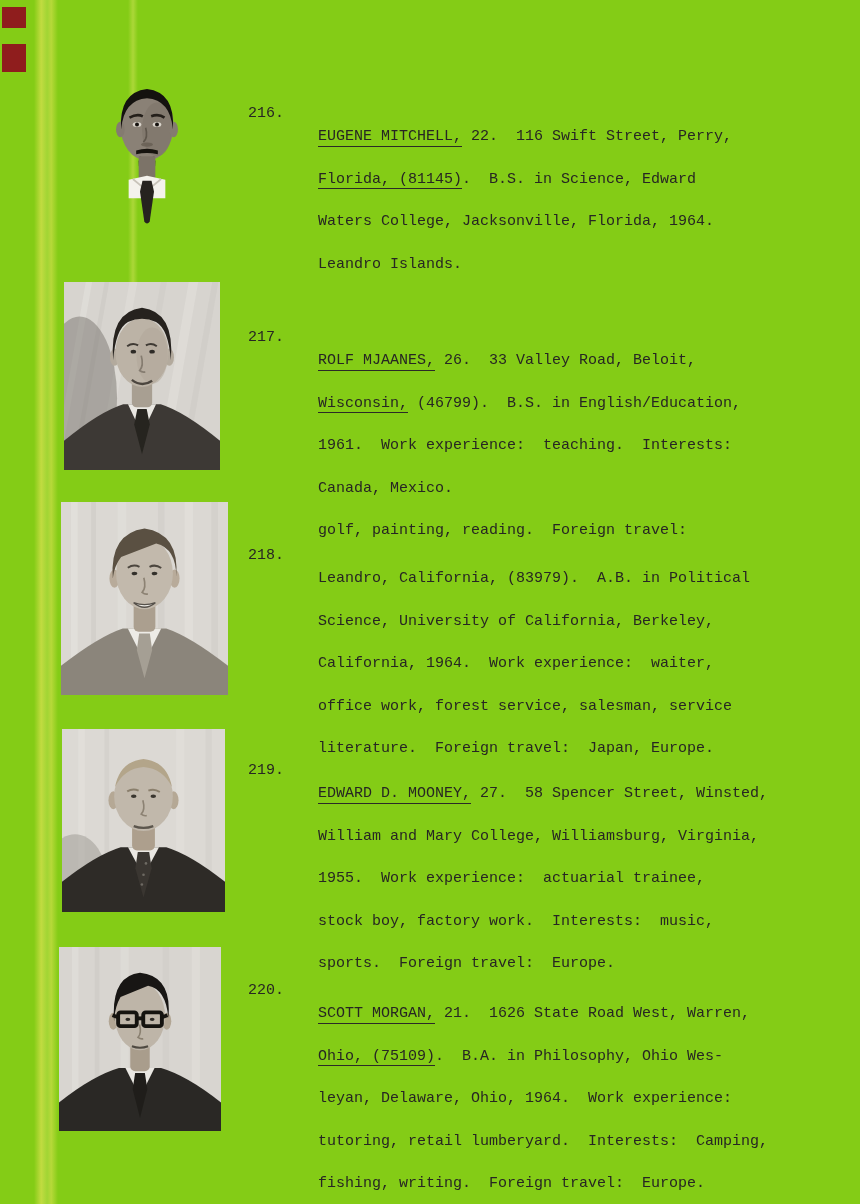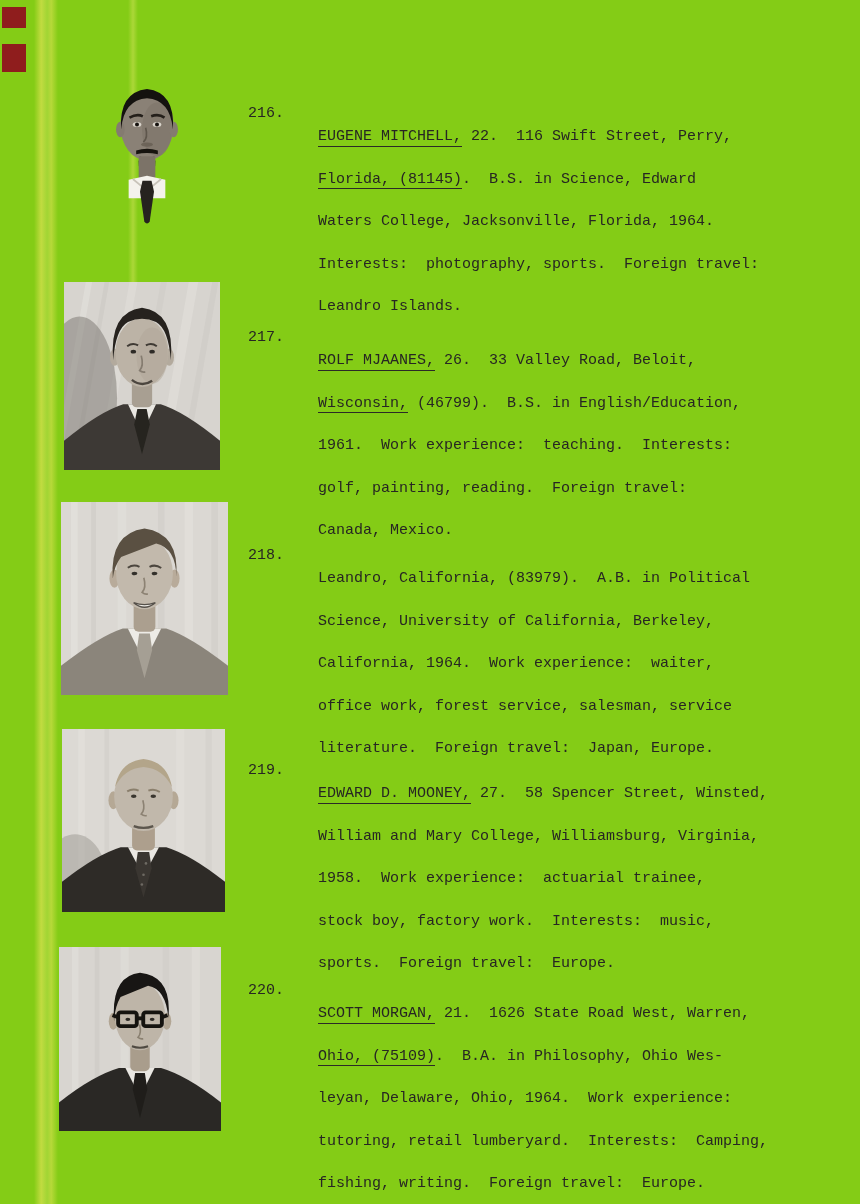--- a/index.html
+++ b/index.html
@@ -208,50 +208,49 @@
     </svg>
   </div>
 
   <div id="entries">
       <div class="entry entry-0">
         <div class="num">216.</div>
         <div class="txt">
           <div class="line"><span class="u">EUGENE MITCHELL,</span><span> 22.  116 Swift Street, Perry,</span></div>
           <div class="line"><span class="u">Florida, (81145)</span><span>.  B.S. in Science, Edward</span></div>
           <div class="line"><span>Waters College, Jacksonville, Florida, 1964.</span></div>
-          <div class="line"><span>Interests:  photography, sports.  Foreign travel:</span></div>
           <div class="line"><span>Leandro Islands.</span></div>
         </div>
       </div>
       <div class="entry entry-1">
         <div class="num">217.</div>
         <div class="txt">
           <div class="line"><span class="u">ROLF MJAANES,</span><span> 26.  33 Valley Road, Beloit,</span></div>
           <div class="line"><span class="u">Wisconsin,</span><span> (46799).  B.S. in English/Education,</span></div>
           <div class="line"><span>1961.  Work experience:  teaching.  Interests:</span></div>
+          <div class="line"><span>Canada, Mexico.</span></div>
           <div class="line"><span>golf, painting, reading.  Foreign travel:</span></div>
-          <div class="line"><span>Canada, Mexico.</span></div>
         </div>
       </div>
       <div class="entry entry-2">
         <div class="num">218.</div>
         <div class="txt">
           <div class="line"><span>Leandro, California, (83979).  A.B. in Political</span></div>
           <div class="line"><span>Science, University of California, Berkeley,</span></div>
           <div class="line"><span>California, 1964.  Work experience:  waiter,</span></div>
           <div class="line"><span>office work, forest service, salesman, service</span></div>
           <div class="line"><span>literature.  Foreign travel:  Japan, Europe.</span></div>
         </div>
       </div>
       <div class="entry entry-3">
         <div class="num">219.</div>
         <div class="txt">
           <div class="line"><span class="u">EDWARD D. MOONEY,</span><span> 27.  58 Spencer Street, Winsted,</span></div>
           <div class="line"><span>William and Mary College, Williamsburg, Virginia,</span></div>
-          <div class="line"><span>1958.  Work experience:  actuarial trainee,</span></div>
+          <div class="line"><span>1955.  Work experience:  actuarial trainee,</span></div>
           <div class="line"><span>stock boy, factory work.  Interests:  music,</span></div>
           <div class="line"><span>sports.  Foreign travel:  Europe.</span></div>
         </div>
       </div>
       <div class="entry entry-4">
         <div class="num">220.</div>
         <div class="txt">
           <div class="line"><span class="u">SCOTT MORGAN,</span><span> 21.  1626 State Road West, Warren,</span></div>
           <div class="line"><span class="u">Ohio, (75109)</span><span>.  B.A. in Philosophy, Ohio Wes-</span></div>
           <div class="line"><span>leyan, Delaware, Ohio, 1964.  Work experience:</span></div>

